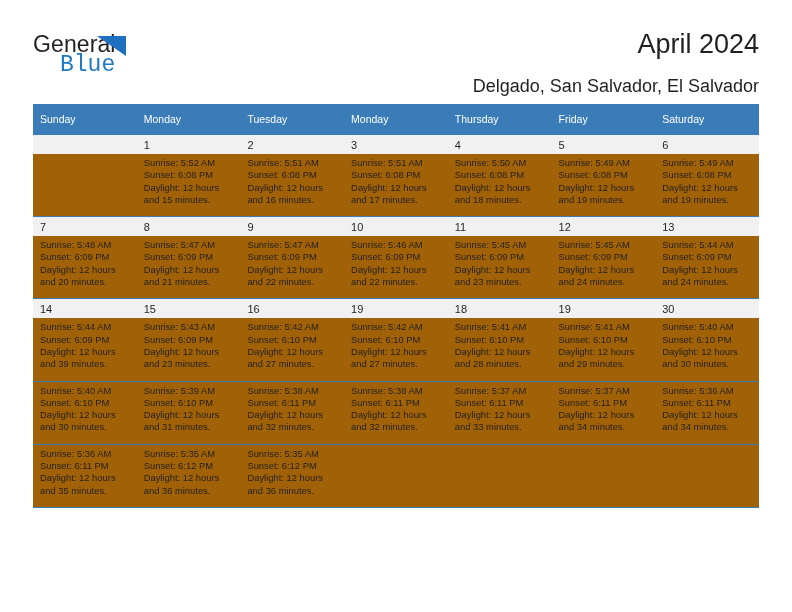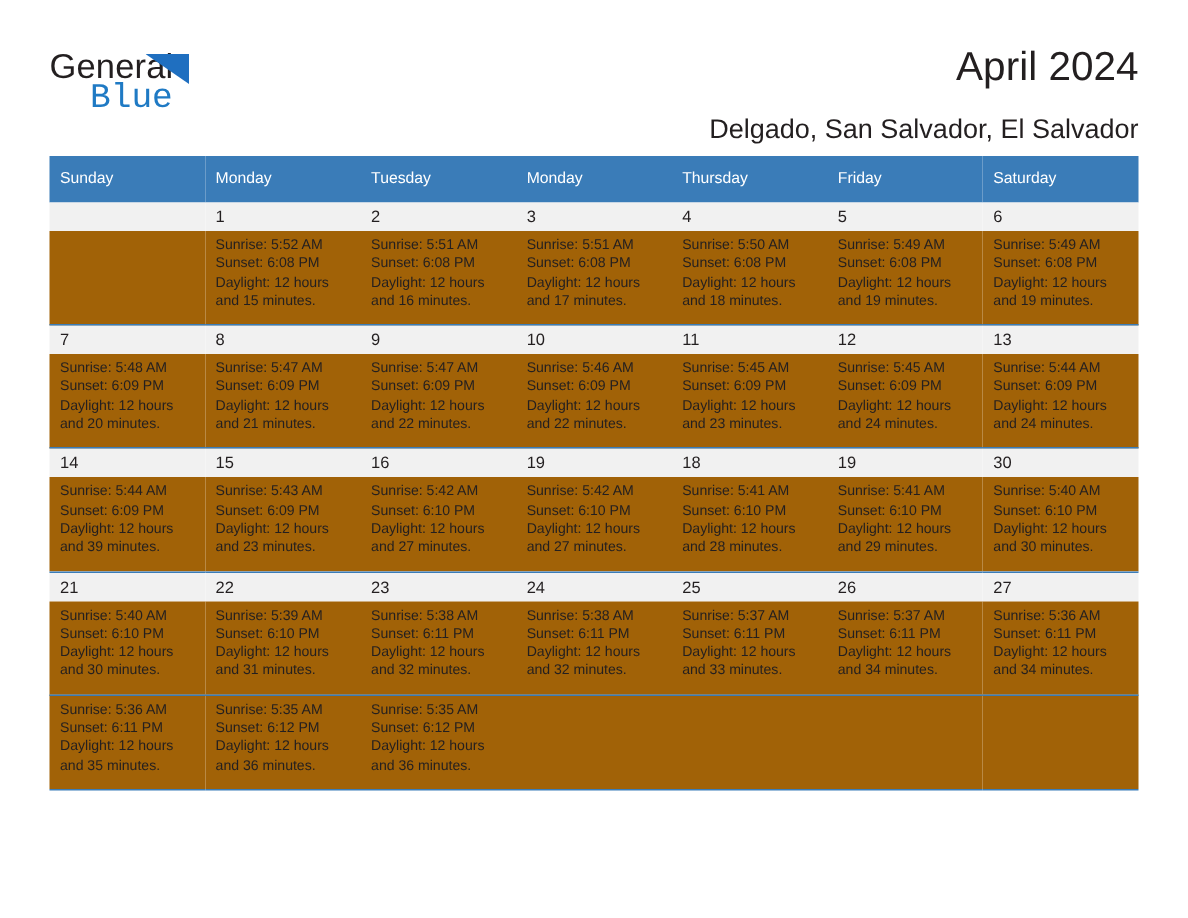--- a/index.html
+++ b/index.html
@@ -314,29 +314,20 @@
             <div class="line">and 29 minutes.</div>
           </td>
           <td class="info">
             <div class="line">Sunrise: 5:40 AM</div>
             <div class="line">Sunset: 6:10 PM</div>
             <div class="line">Daylight: 12 hours</div>
             <div class="line">and 30 minutes.</div>
           </td>
         </tr>
         <tr class="week-row">
-          <td class="daynum">21</td>
-          <td class="daynum">22</td>
-          <td class="daynum">23</td>
-          <td class="daynum">24</td>
-          <td class="daynum">25</td>
-          <td class="daynum">26</td>
-          <td class="daynum">27</td>
-        </tr>
-        <tr class="week-row">
           <td class="info">
             <div class="line">Sunrise: 5:40 AM</div>
             <div class="line">Sunset: 6:10 PM</div>
             <div class="line">Daylight: 12 hours</div>
             <div class="line">and 30 minutes.</div>
           </td>
           <td class="info">
             <div class="line">Sunrise: 5:39 AM</div>
             <div class="line">Sunset: 6:10 PM</div>
             <div class="line">Daylight: 12 hours</div>

